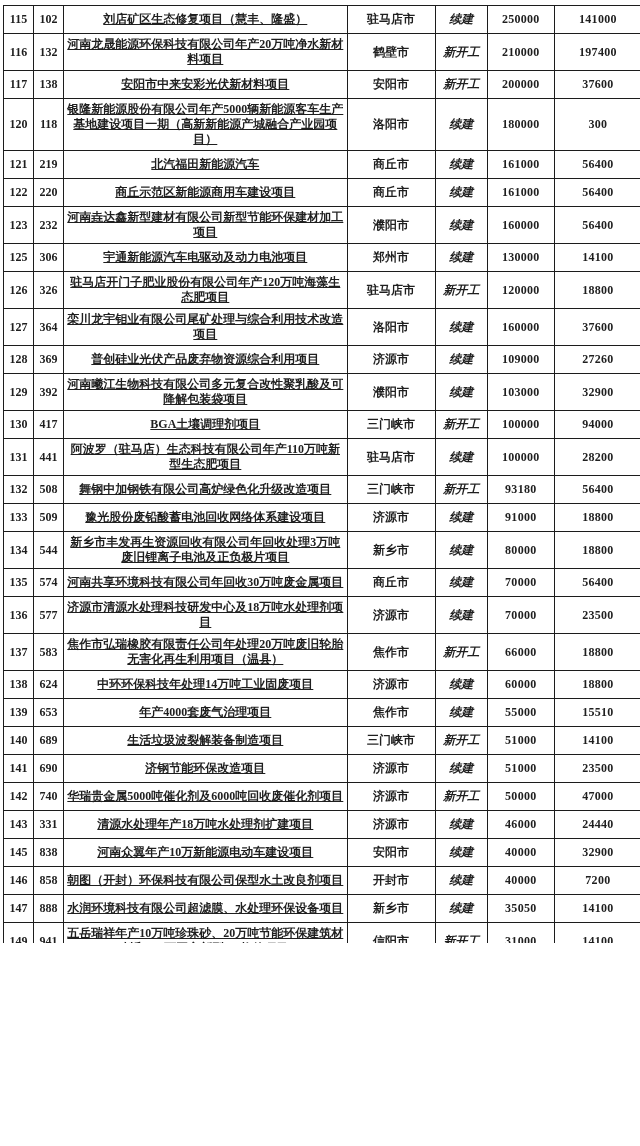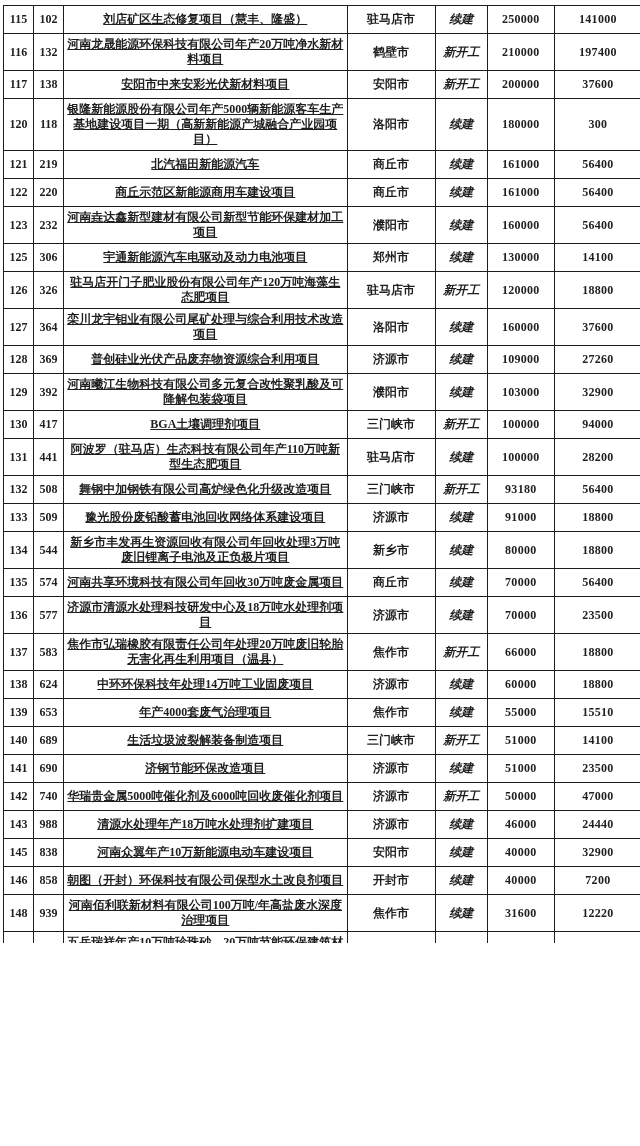--- a/index.html
+++ b/index.html
@@ -306,21 +306,21 @@
     <td class="c-rank">740</td>
     <td class="c-project">华瑞贵金属5000吨催化剂及6000吨回收废催化剂项目</td>
     <td class="c-city">济源市</td>
     <td class="c-status">新开工</td>
     <td class="c-v1">50000</td>
     <td class="c-v2">47000</td>
   </tr>
 
   <tr>
     <td class="c-seq">143</td>
-    <td class="c-rank">988</td>
+    <td class="c-rank">331</td>
     <td class="c-project">清源水处理年产18万吨水处理剂扩建项目</td>
     <td class="c-city">济源市</td>
     <td class="c-status">续建</td>
     <td class="c-v1">46000</td>
     <td class="c-v2">24440</td>
   </tr>
 
 
   <tr>
     <td class="c-seq">145</td>
@@ -335,30 +335,30 @@
   <tr>
     <td class="c-seq">146</td>
     <td class="c-rank">858</td>
     <td class="c-project">朝图（开封）环保科技有限公司保型水土改良剂项目</td>
     <td class="c-city">开封市</td>
     <td class="c-status">续建</td>
     <td class="c-v1">40000</td>
     <td class="c-v2">7200</td>
   </tr>
 
-
-  <tr>
-    <td class="c-seq">148</td>
-    <td class="c-rank">939</td>
-    <td class="c-project">河南佰利联新材料有限公司100万吨/年高盐废水深度治理项目</td>
-    <td class="c-city">焦作市</td>
-    <td class="c-status">续建</td>
-    <td class="c-v1">31600</td>
-    <td class="c-v2">12220</td>
-  </tr>
+  <tr>
+    <td class="c-seq">147</td>
+    <td class="c-rank">888</td>
+    <td class="c-project">水润环境科技有限公司超滤膜、水处理环保设备项目</td>
+    <td class="c-city">新乡市</td>
+    <td class="c-status">续建</td>
+    <td class="c-v1">35050</td>
+    <td class="c-v2">14100</td>
+  </tr>
+
 
   <tr>
     <td class="c-seq">149</td>
     <td class="c-rank">941</td>
     <td class="c-project">五岳瑞祥年产10万吨珍珠砂、20万吨节能环保建筑材料和300万平方新型PC构件项目</td>
     <td class="c-city">信阳市</td>
     <td class="c-status">新开工</td>
     <td class="c-v1">31000</td>
     <td class="c-v2">14100</td>
   </tr>

